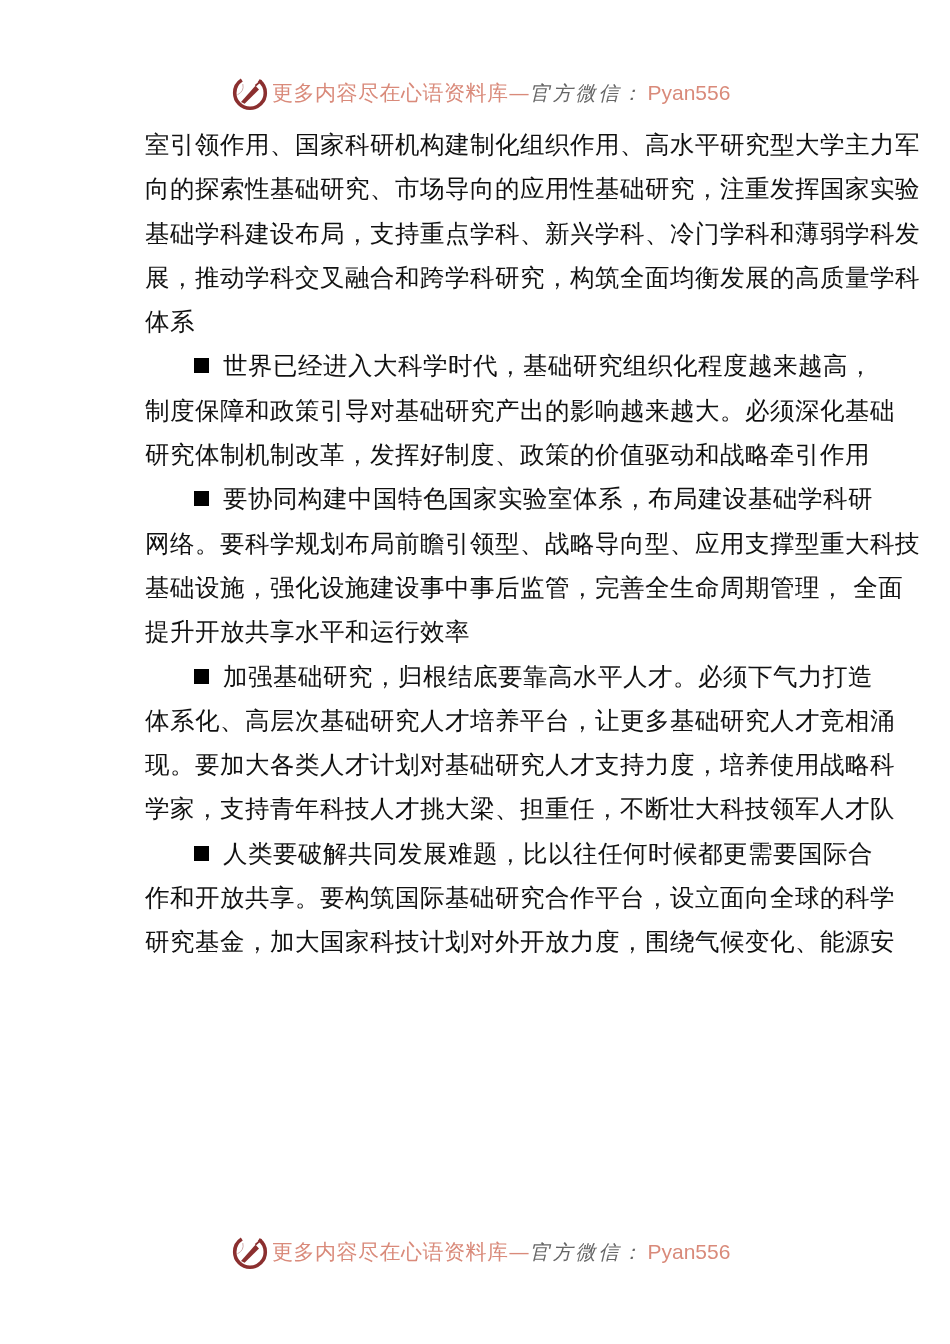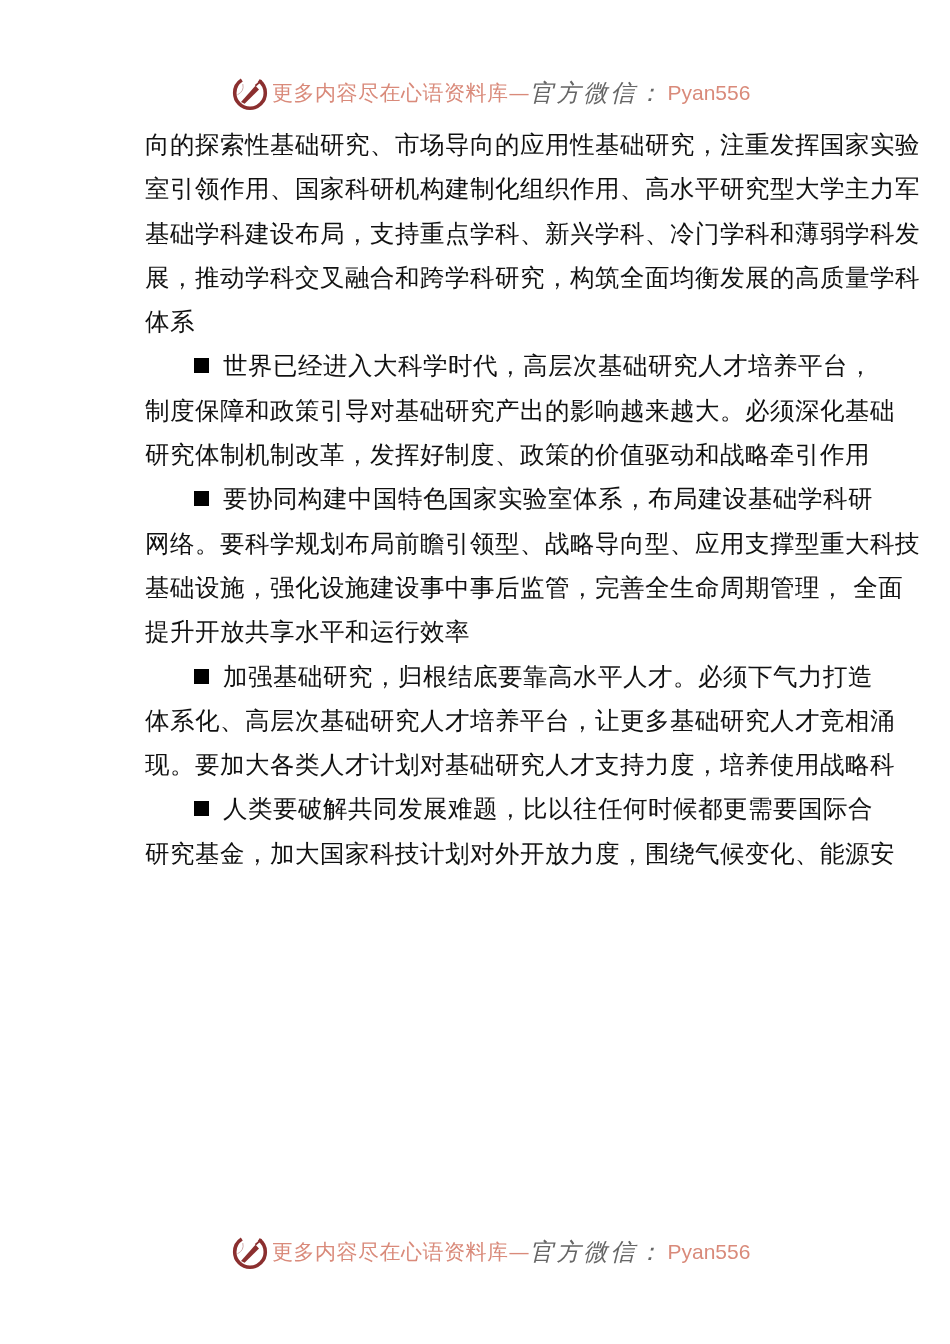--- a/index.html
+++ b/index.html
@@ -3,21 +3,21 @@
 <meta charset="utf-8">
 <style>
   html, body { margin: 0; padding: 0; background: #ffffff; }
   body { width: 950px; height: 1344px; position: relative; overflow: hidden; font-family: "DejaVu Serif", "Liberation Serif", serif; }
   .banner { position: absolute; left: 232px; height: 40px; display: flex; align-items: center; white-space: nowrap; }
   .banner.top { top: 73px; }
   .banner.bottom { top: 1232px; }
   .logo { width: 36px; height: 36px; margin-right: 4px; }
   .banner-main { color: #d98a7a; font-size: 21px; letter-spacing: 0.5px; }
   .banner-dash { color: #d98a7a; font-size: 21px; }
-  .banner-sub { color: #666666; font-size: 24px; letter-spacing: 3px; font-style: italic; }
+  .banner-sub { color: #666666; font-size: 20px; letter-spacing: 3px; font-style: italic; }
   .banner-id { color: #d98a7a; font-family: "Liberation Sans", sans-serif; font-size: 21px; margin-left: 3px; }
   .content { position: absolute; left: 145px; top: 123px; width: 680px; color: #111111; font-size: 24.5px; line-height: 44.3px; letter-spacing: 0.5px; }
   .para { margin: 0; }
   .line { display: block; white-space: nowrap; height: 44.3px; }
   .indent { padding-left: 49px; }
   .bullet { display: inline-block; width: 15px; height: 15px; background: #000; margin-right: 14px; vertical-align: 1px; }
 </style>
 </head>
 <body>
 
@@ -30,48 +30,50 @@
   </svg>
   <span class="banner-main">更多内容尽在心语资料库</span>
   <span class="banner-dash">—</span>
   <span class="banner-sub">官方微信：</span>
   <span class="banner-id">Pyan556</span>
 </div>
 
 <div class="content">
 
   <div class="para">
+    <span class="line">室引领作用、国家科研机构建制化组织作用、高水平研究型大学主力军</span>
     <span class="line">向的探索性基础研究、市场导向的应用性基础研究，注重发挥国家实验</span>
-    <span class="line">室引领作用、国家科研机构建制化组织作用、高水平研究型大学主力军</span>
     <span class="line">基础学科建设布局，支持重点学科、新兴学科、冷门学科和薄弱学科发</span>
     <span class="line">展，推动学科交叉融合和跨学科研究，构筑全面均衡发展的高质量学科</span>
     <span class="line">体系</span>
   </div>
 
   <div class="para">
-    <span class="line indent"><span class="bullet"></span><span>世界已经进入大科学时代，高层次基础研究人才培养平台，</span></span>
+    <span class="line indent"><span class="bullet"></span><span>世界已经进入大科学时代，基础研究组织化程度越来越高，</span></span>
     <span class="line">制度保障和政策引导对基础研究产出的影响越来越大。必须深化基础</span>
     <span class="line">研究体制机制改革，发挥好制度、政策的价值驱动和战略牵引作用</span>
   </div>
 
   <div class="para">
     <span class="line indent"><span class="bullet"></span><span>要协同构建中国特色国家实验室体系，布局建设基础学科研</span></span>
     <span class="line">网络。要科学规划布局前瞻引领型、战略导向型、应用支撑型重大科技</span>
     <span class="line">基础设施，强化设施建设事中事后监管，完善全生命周期管理， 全面</span>
     <span class="line">提升开放共享水平和运行效率</span>
   </div>
 
   <div class="para">
     <span class="line indent"><span class="bullet"></span><span>加强基础研究，归根结底要靠高水平人才。必须下气力打造</span></span>
     <span class="line">体系化、高层次基础研究人才培养平台，让更多基础研究人才竞相涌</span>
     <span class="line">现。要加大各类人才计划对基础研究人才支持力度，培养使用战略科</span>
+    <span class="line">学家，支持青年科技人才挑大梁、担重任，不断壮大科技领军人才队</span>
   </div>
 
   <div class="para">
     <span class="line indent"><span class="bullet"></span><span>人类要破解共同发展难题，比以往任何时候都更需要国际合</span></span>
+    <span class="line">作和开放共享。要构筑国际基础研究合作平台，设立面向全球的科学</span>
     <span class="line">研究基金，加大国家科技计划对外开放力度，围绕气候变化、能源安</span>
   </div>
 </div>
 
 <div class="banner bottom">
   <svg class="logo" viewBox="0 0 40 40">
     <circle cx="20" cy="20" r="17" fill="none" stroke="#8b2f2f" stroke-width="4" stroke-dasharray="70 20"></circle>
     <path d="M10 30 L26 12 L30 16 L14 32 Z" fill="#8b2f2f"></path>
     <path d="M26 12 L33 6" stroke="#8b2f2f" stroke-width="2"></path>
     <path d="M6 22 Q14 18 12 10" stroke="#c9a0a0" stroke-width="1" fill="none"></path>

